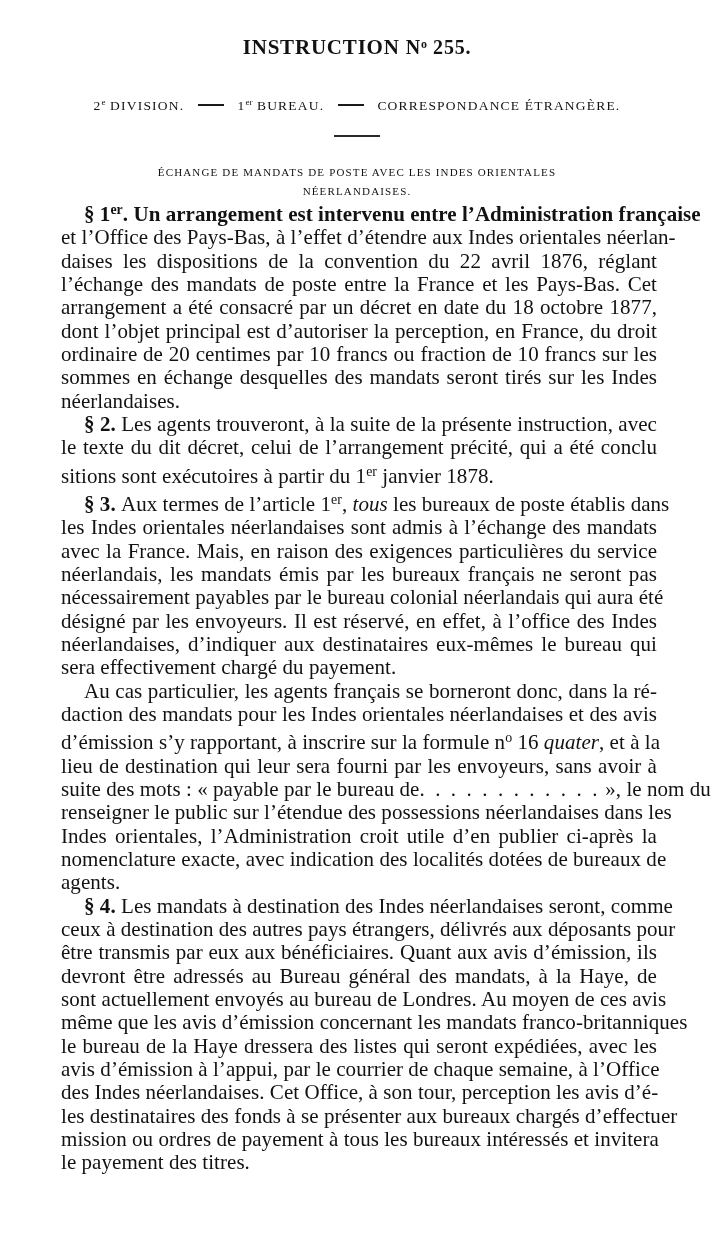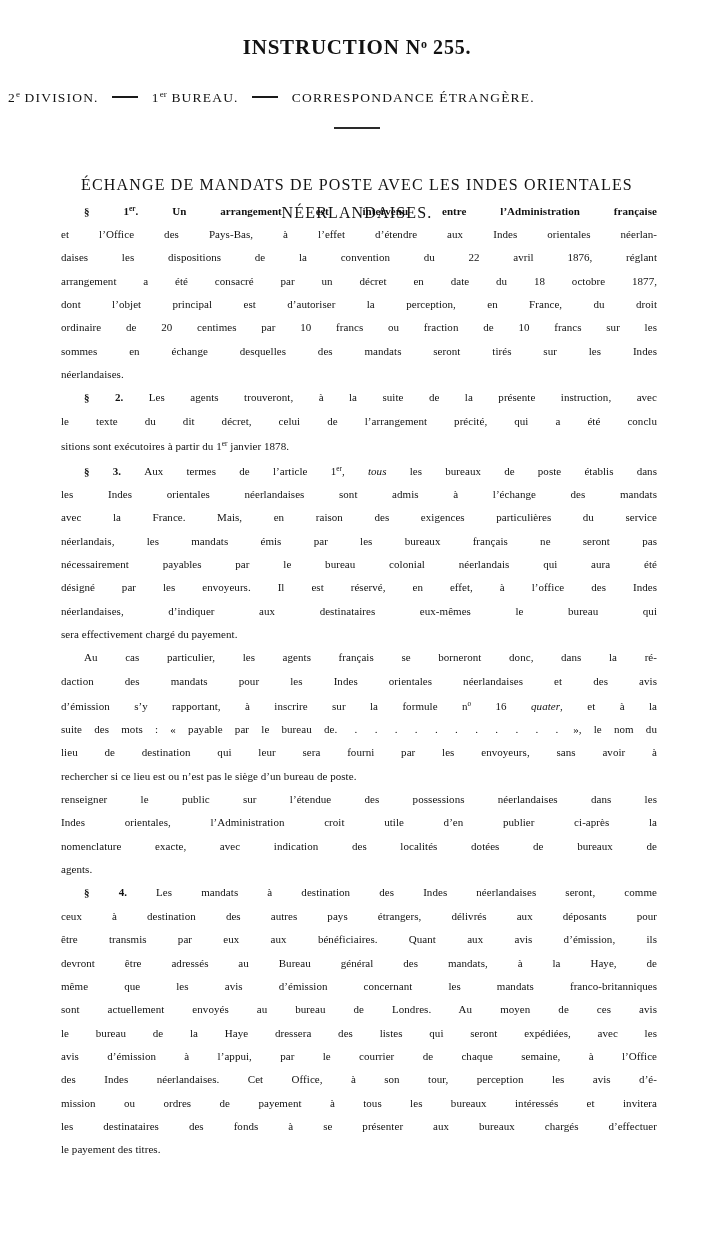--- a/index.html
+++ b/index.html
@@ -38,24 +38,24 @@
   .instruction-title .num {
     font-size: 20px;
   }
   .instruction-title .sup {
     font-size: 12px;
     vertical-align: 0.52em;
     letter-spacing: 0;
   }
 
   .subheader {
-    text-align: left;
+    text-align: center;
     font-size: 13.5px;
     letter-spacing: 1.2px;
-    margin: 8px;
+    margin: 16px;
     padding-top: 21px;
     white-space: nowrap;
   }
   .subheader .sup {
     font-size: 9px;
     vertical-align: 0.55em;
     letter-spacing: 0;
   }
   .subheader .dash {
     display: inline-block;
@@ -67,23 +67,23 @@
 
   .rule-short {
     width: 46px;
     height: 2.4px;
     background: #2a2a2a;
     margin: 21px auto 0 auto;
   }
 
   .section-title {
     text-align: center;
-    font-size: 16px;
+    font-size: 11px;
     letter-spacing: 1.15px;
-    margin: 16px;
+    margin: 0;
     padding-top: 26px;
     line-height: 1.72;
   }
 
   
   .body-block {
     position: absolute;
     left: 61px;
     top: 198px;
     width: 596px;
@@ -93,21 +93,21 @@
     margin: 0;
     padding: 0;
   }
   .para + .para {
     margin-top: 0px;
   }
 
   
   .ln {
     display: block;
-    font-size: 11px;
+    font-size: 21px;
     line-height: 23.35px;
     text-align: justify;
     text-align-last: justify;
     white-space: nowrap;
     letter-spacing: 0.05px;
     font-family: Liberation Serif, serif;
   }
   
   .ln.last {
     text-align-last: left;
@@ -167,20 +167,21 @@
     <span>ÉCHANGE DE MANDATS DE POSTE AVEC LES INDES ORIENTALES</span><br>
     <span>NÉERLANDAISES.</span>
   </div>
 
   <div class="body-block">
 
     <p class="para">
       <span class="ln indent"><span class="ind"></span><span class="sectmark">§ 1</span><span class="sectmark sup">er</span><span class="sectmark">.</span>&nbsp;<span class="lead">Un arrangement est intervenu entre l’Administration française</span></span>
       <span class="ln">et l’Office des Pays-Bas, à l’effet d’étendre aux Indes orientales néerlan-</span>
       <span class="ln">daises les dispositions de la convention du 22 avril 1876, réglant</span>
+      <span class="ln">l’échange des mandats de poste entre la France et les Pays-Bas. Cet</span>
       <span class="ln">arrangement a été consacré par un décret en date du 18 octobre 1877,</span>
       <span class="ln">dont l’objet principal est d’autoriser la perception, en France, du droit</span>
       <span class="ln">ordinaire de 20 centimes par 10 francs ou fraction de 10 francs sur les</span>
       <span class="ln">sommes en échange desquelles des mandats seront tirés sur les Indes</span>
       <span class="ln last">néerlandaises.</span>
     </p>
 
     <p class="para">
       <span class="ln indent"><span class="ind"></span><span class="sectmark">§ 2.</span>&nbsp;<span>Les agents trouveront, à la suite de la présente instruction, avec</span></span>
       <span class="ln">le texte du dit décret, celui de l’arrangement précité, qui a été conclu</span>
@@ -195,41 +196,40 @@
       <span class="ln">nécessairement payables par le bureau colonial néerlandais qui aura été</span>
       <span class="ln">désigné par les envoyeurs. Il est réservé, en effet, à l’office des Indes</span>
       <span class="ln">néerlandaises, d’indiquer aux destinataires eux-mêmes le bureau qui</span>
       <span class="ln last">sera effectivement chargé du payement.</span>
     </p>
 
     <p class="para">
       <span class="ln indent"><span class="ind"></span><span>Au cas particulier, les agents français se borneront donc, dans la ré-</span></span>
       <span class="ln">daction des mandats pour les Indes orientales néerlandaises et des avis</span>
       <span class="ln">d’émission s’y rapportant, à inscrire sur la formule n<span class="sup">o</span> 16 <span class="it">quater</span>, et à la</span>
+      <span class="ln">lieu de destination qui leur sera fourni par les envoyeurs, sans avoir à</span>
       <span class="ln">suite des mots : « payable par le bureau de<span class="leaders">. . . . . . . . . . . .</span> », le nom du</span>
-      <span class="ln">lieu de destination qui leur sera fourni par les envoyeurs, sans avoir à</span>
-      <span class="ln last">rechercher si ce lieu est ou n’est pas le siège d’un bureau de poste.</span>
     </p>
 
     <p class="para">
       <span class="ln">renseigner le public sur l’étendue des possessions néerlandaises dans les</span>
       <span class="ln">Indes orientales, l’Administration croit utile d’en publier ci-après la</span>
       <span class="ln">nomenclature exacte, avec indication des localités dotées de bureaux de</span>
       <span class="ln last">agents.</span>
     </p>
 
     <p class="para">
       <span class="ln indent"><span class="ind"></span><span class="sectmark">§ 4.</span>&nbsp;<span>Les mandats à destination des Indes néerlandaises seront, comme</span></span>
       <span class="ln">ceux à destination des autres pays étrangers, délivrés aux déposants pour</span>
       <span class="ln">être transmis par eux aux bénéficiaires. Quant aux avis d’émission, ils</span>
       <span class="ln">devront être adressés au Bureau général des mandats, à la Haye, de</span>
+      <span class="ln">sont actuellement envoyés au bureau de Londres. Au moyen de ces avis</span>
       <span class="ln">même que les avis d’émission concernant les mandats franco-britanniques</span>
-      <span class="ln">sont actuellement envoyés au bureau de Londres. Au moyen de ces avis</span>
       <span class="ln">le bureau de la Haye dressera des listes qui seront expédiées, avec les</span>
       <span class="ln">avis d’émission à l’appui, par le courrier de chaque semaine, à l’Office</span>
       <span class="ln">des Indes néerlandaises. Cet Office, à son tour, perception les avis d’é-</span>
+      <span class="ln">les destinataires des fonds à se présenter aux bureaux chargés d’effectuer</span>
       <span class="ln">mission ou ordres de payement à tous les bureaux intéressés et invitera</span>
-      <span class="ln">les destinataires des fonds à se présenter aux bureaux chargés d’effectuer</span>
       <span class="ln last">le payement des titres.</span>
     </p>
 
   </div>
 </div>
 
 </body></html>

